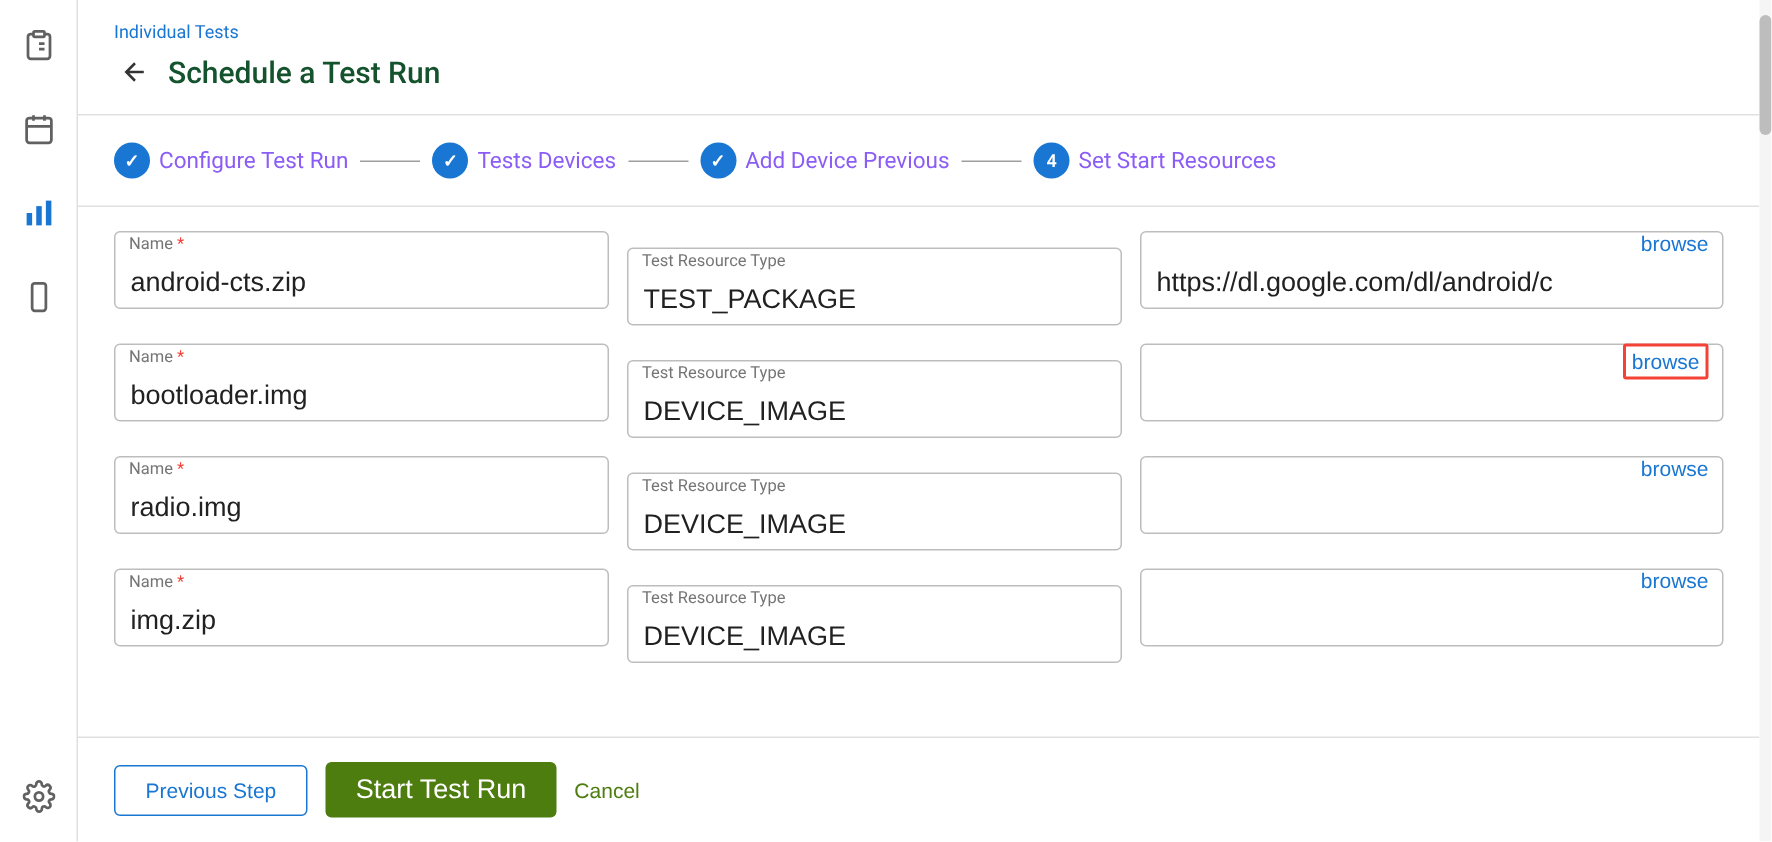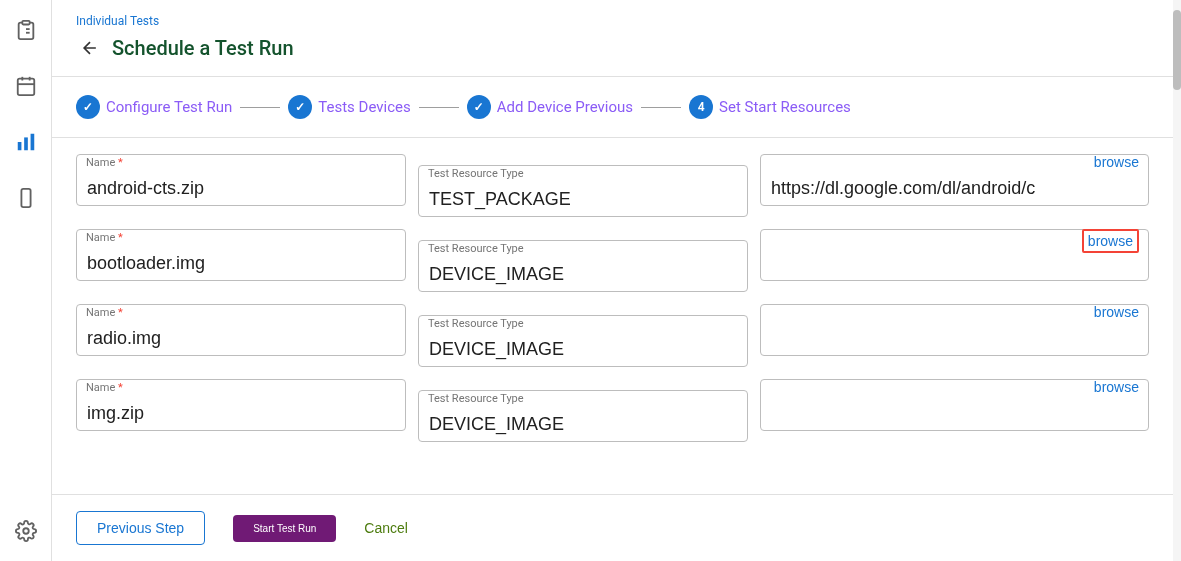--- a/index.html
+++ b/index.html
@@ -175,41 +175,41 @@
       border: 2px solid #f44336;
       border-radius: 2px;
       padding: 2px 4px;
       color: #1976d2;
     }
 
     
     .footer-actions {
       display: flex;
       align-items: center;
-      gap: 28px;
+      gap: 12px;
       padding: 16px 24px;
       border-top: 1px solid #e0e0e0;
     }
     .btn-outline {
       border: 1px solid #1976d2;
       background: #fff;
       color: #1976d2;
       border-radius: 4px;
       padding: 8px 20px;
       font-size: 14px;
       cursor: pointer;
       font-weight: 500;
     }
     .btn-primary {
-      background: #701a75;
+      background: #4d7c0f;
       border: none;
       color: #fff;
       border-radius: 4px;
       padding: 8px 20px;
-      font-size: 10px;
+      font-size: 18px;
       cursor: pointer;
       font-weight: 500;
     }
     .btn-text {
       background: none;
       border: none;
       color: #4d7c0f;
       font-size: 14px;
       cursor: pointer;
       font-weight: 500;

